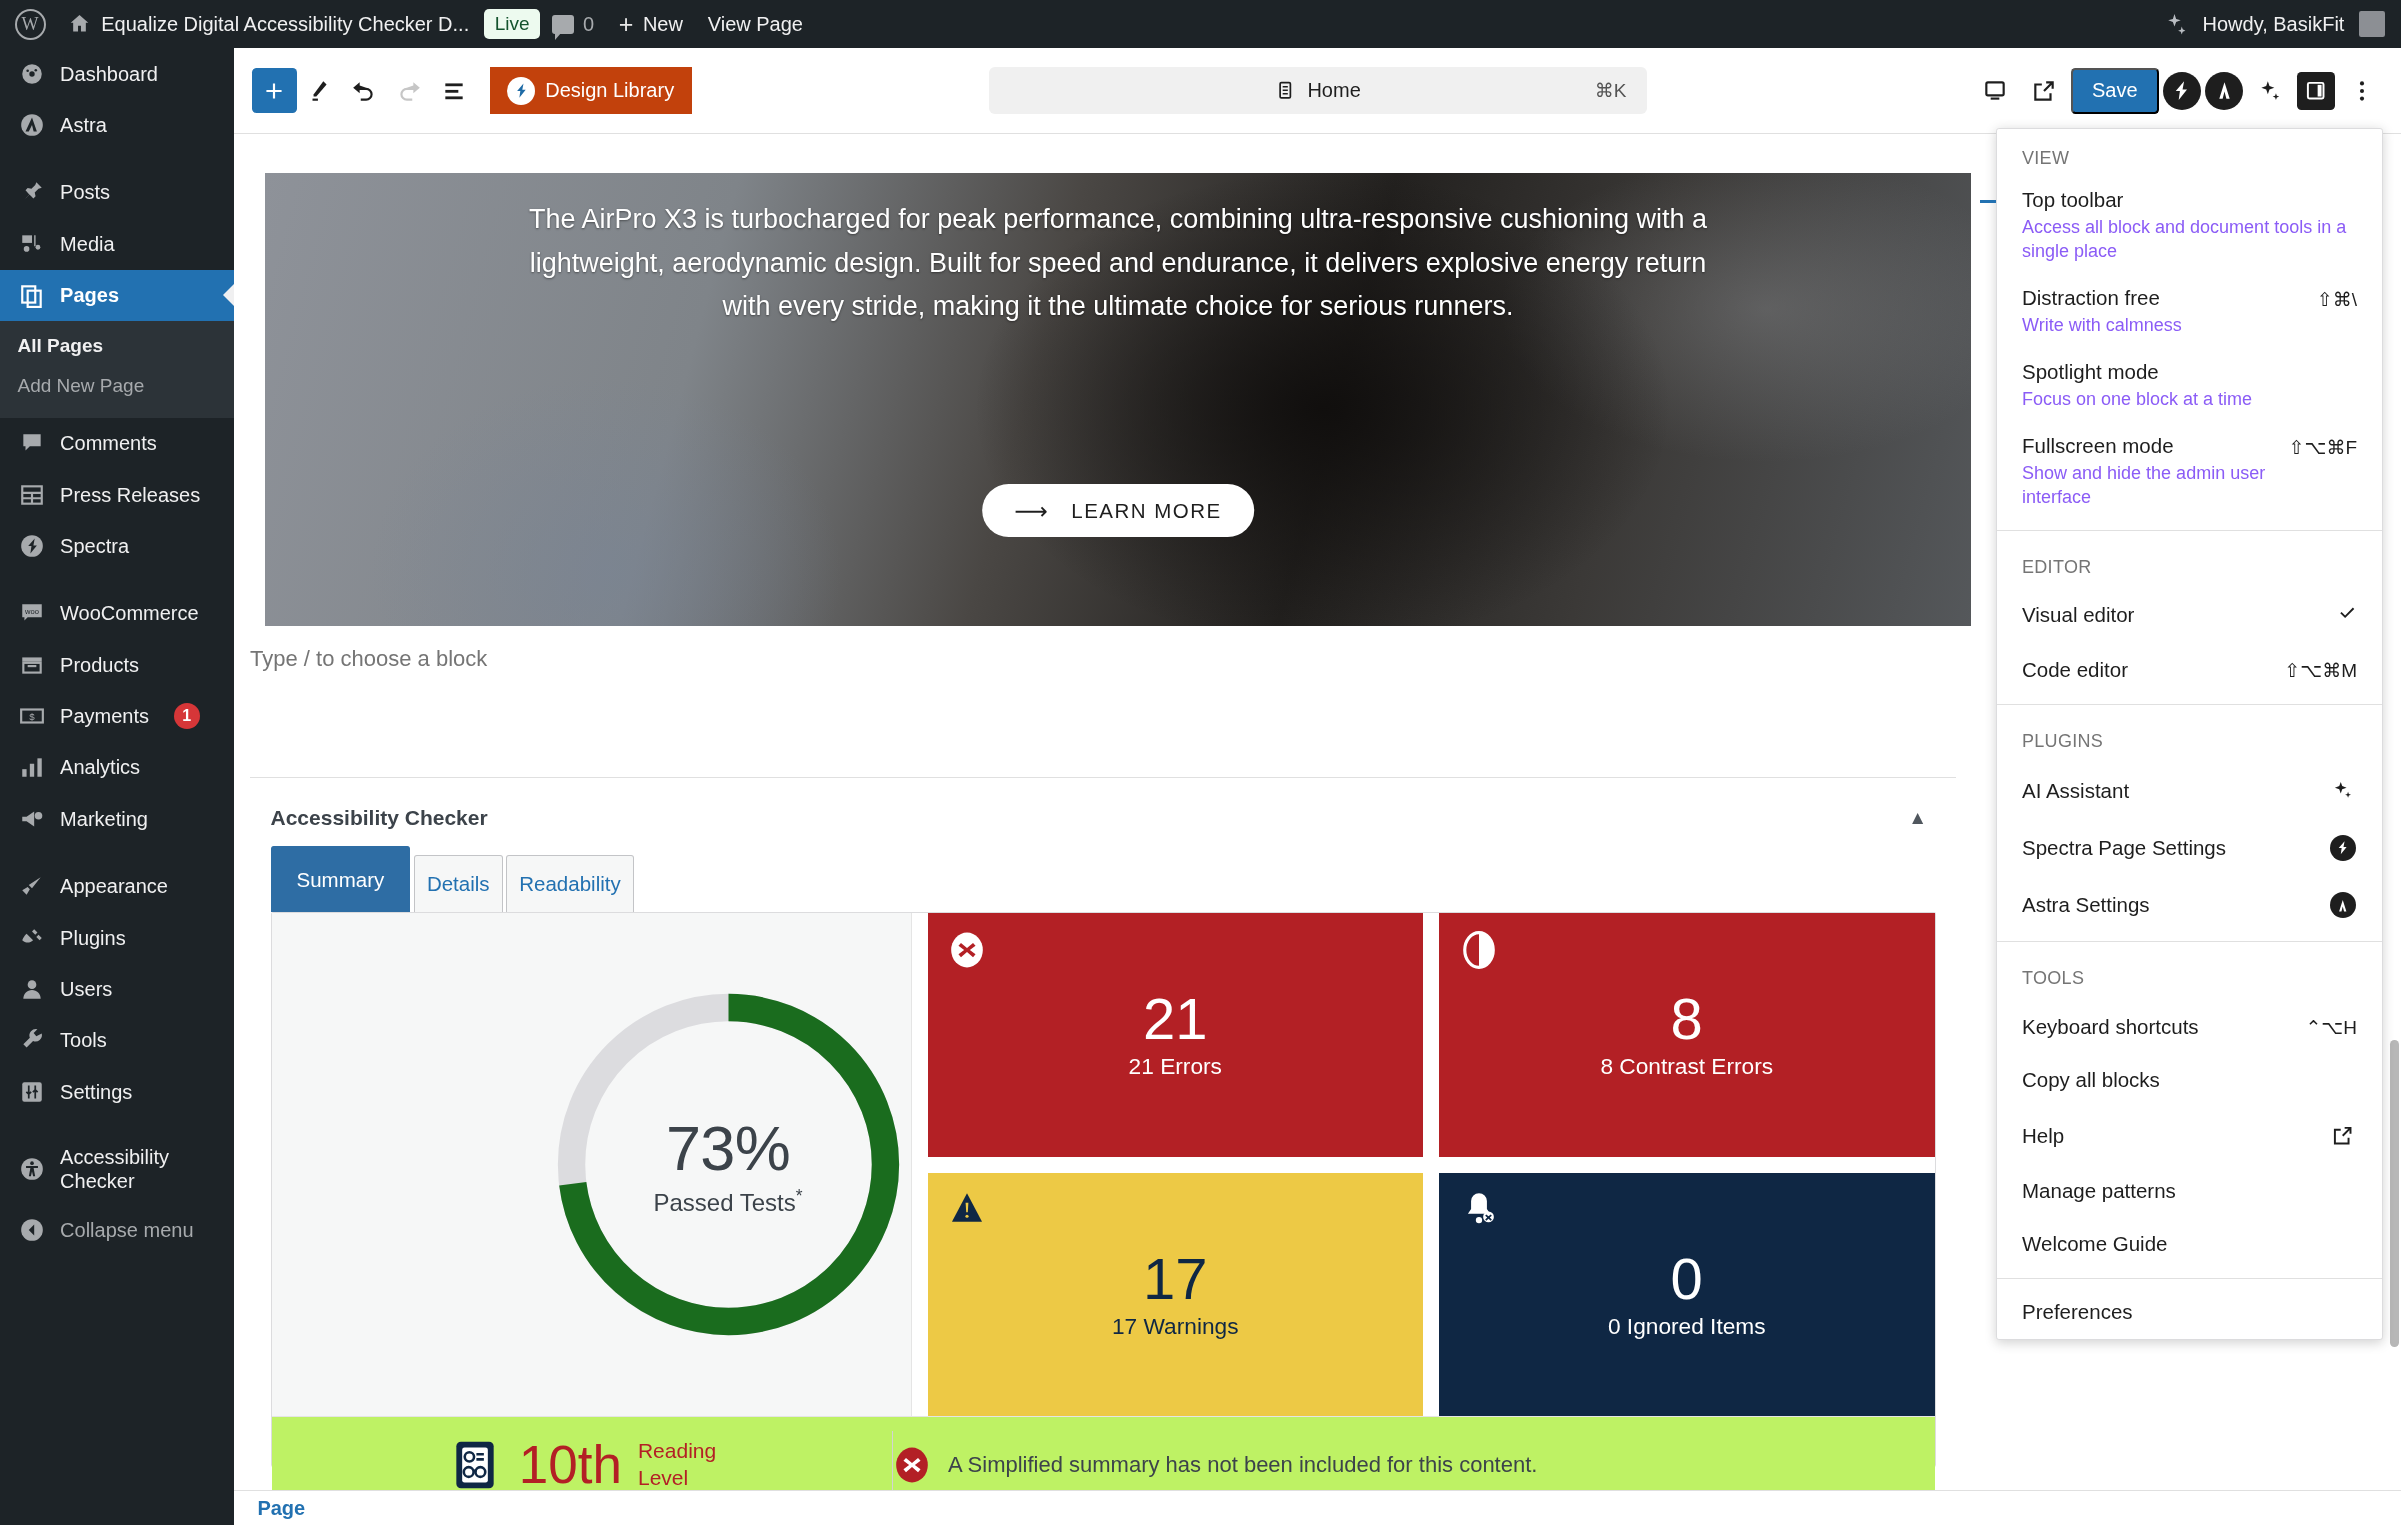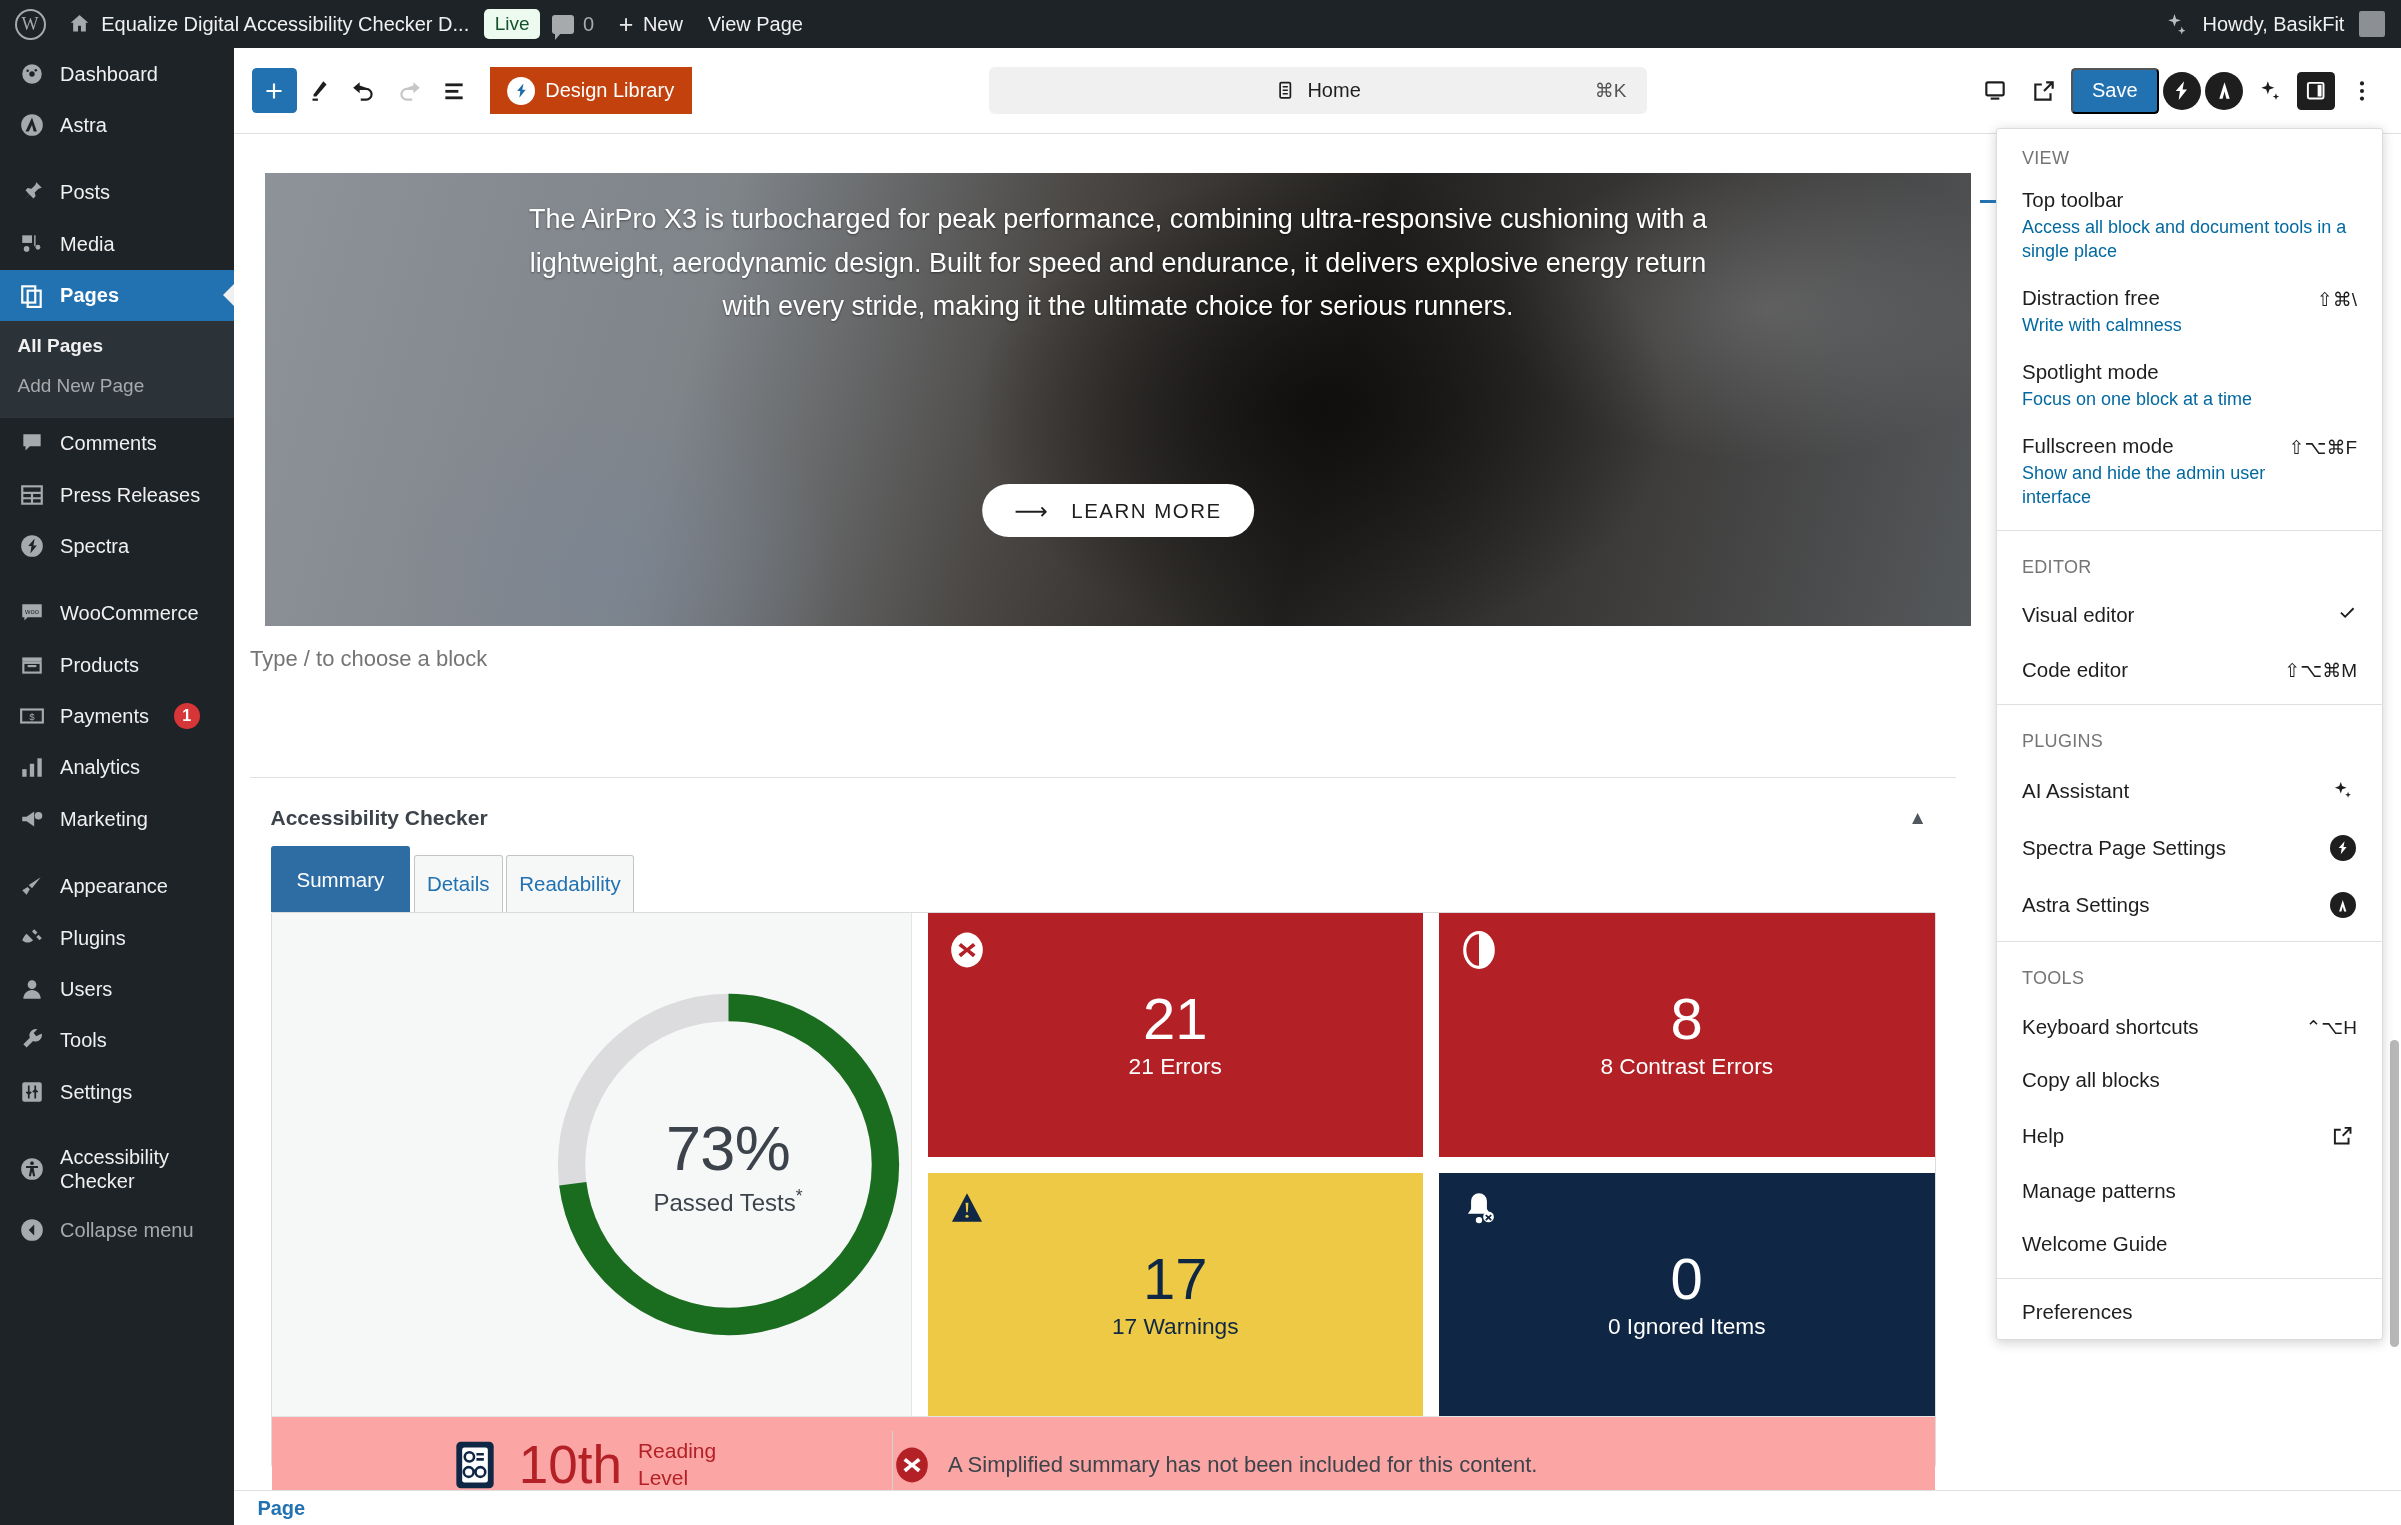--- a/index.html
+++ b/index.html
@@ -173,21 +173,21 @@
   .stat-card { position: relative; padding: 22px; display: flex; flex-direction: column; align-items: center; justify-content: center; }
   .stat-card.red { background: #b32025; color: #fff; }
   .stat-card.yellow { background: #edc945; color: #0f2744; }
   .stat-card.navy { background: #0f2744; color: #fff; }
   .sc-icon { position: absolute; top: 17.5px; left: 20.5px; width: 38px; height: 38px; }
   .sc-num { font-size: 58px; font-weight: 400; line-height: 1.05; }
   .sc-lbl { font-size: 22.7px; margin-top: 2.9px; }
 
   .ac-footer {
     display: flex; align-items: center; height: 96px; border-top: 0.7px solid #e5e5e5;
-    background: #fca5a5;
+    background: #bef264;
   }
   .rl-block { width: 621px; display: flex; align-items: center; justify-content: center; gap: 16px; border-right: 0.7px solid #d3d3d3; height: 67px; }
   .rl-icon { width: 56px; height: 56px; }
   .rl-grade { font-size: 53px; color: #b32025; font-weight: 400; line-height: 1; }
   .rl-txt { font-size: 21px; color: #b32025; line-height: 1.25; }
   .summ-block { display: flex; align-items: center; gap: 17.5px; }
   .summ-x { width: 38px; height: 38px; }
   .summ-txt { font-size: 22px; color: #3c434a; }
 
   .page-tag {
@@ -207,21 +207,21 @@
   .more-menu {
     position: absolute; top: 128px; left: 1996px; width: 387px;
     background: #fff; border: 0.7px solid #dcdcde; border-radius: 2.9px;
     box-shadow: 0 2.9px 11.7px rgba(0,0,0,0.18); z-index: 70; overflow: hidden;
     font-size: 20px; color: #1e1e1e;
   }
   .mm-section-label { padding: 19px 25px 10.2px 25px; font-size: 18px; color: #757575; letter-spacing: 0.3px; }
   .mm-item { display: flex; align-items: flex-start; padding: 8.8px 25px 13px 25px; gap: 11.7px; }
   .mm-texts { flex: 1; }
   .mm-title { font-size: 20.5px; color: #1e1e1e; }
-  .mm-desc { font-size: 18px; color: #0369a1; margin-top: 4.4px; line-height: 1.32; }
+  .mm-desc { font-size: 18px; color: #8b5cf6; margin-top: 4.4px; line-height: 1.32; }
   .mm-short { font-size: 19px; color: #1e1e1e; white-space: nowrap; padding-top: 2.2px; }
   .mm-div { height: 0.7px; background: #e0e0e0; margin: 7.3px 0; }
   .mm-item.compact { align-items: center; padding: 14.6px 25px; }
   .mm-check svg { width: 20.5px; height: 20.5px; fill: #1e1e1e; }
   .mm-ic { width: 28px; height: 28px; display:flex; align-items:center; justify-content:center; }
   .mm-ic svg { width: 23.4px; height: 23.4px; fill: #1e1e1e; }
   .mm-ic .dark-circ { width: 26px; height: 26px; border-radius: 50%; background: #1e1e1e; display:flex; align-items:center; justify-content:center; }
   .mm-ic .dark-circ svg { width: 17.5px; height: 17.5px; fill: #fff; }
 
   

